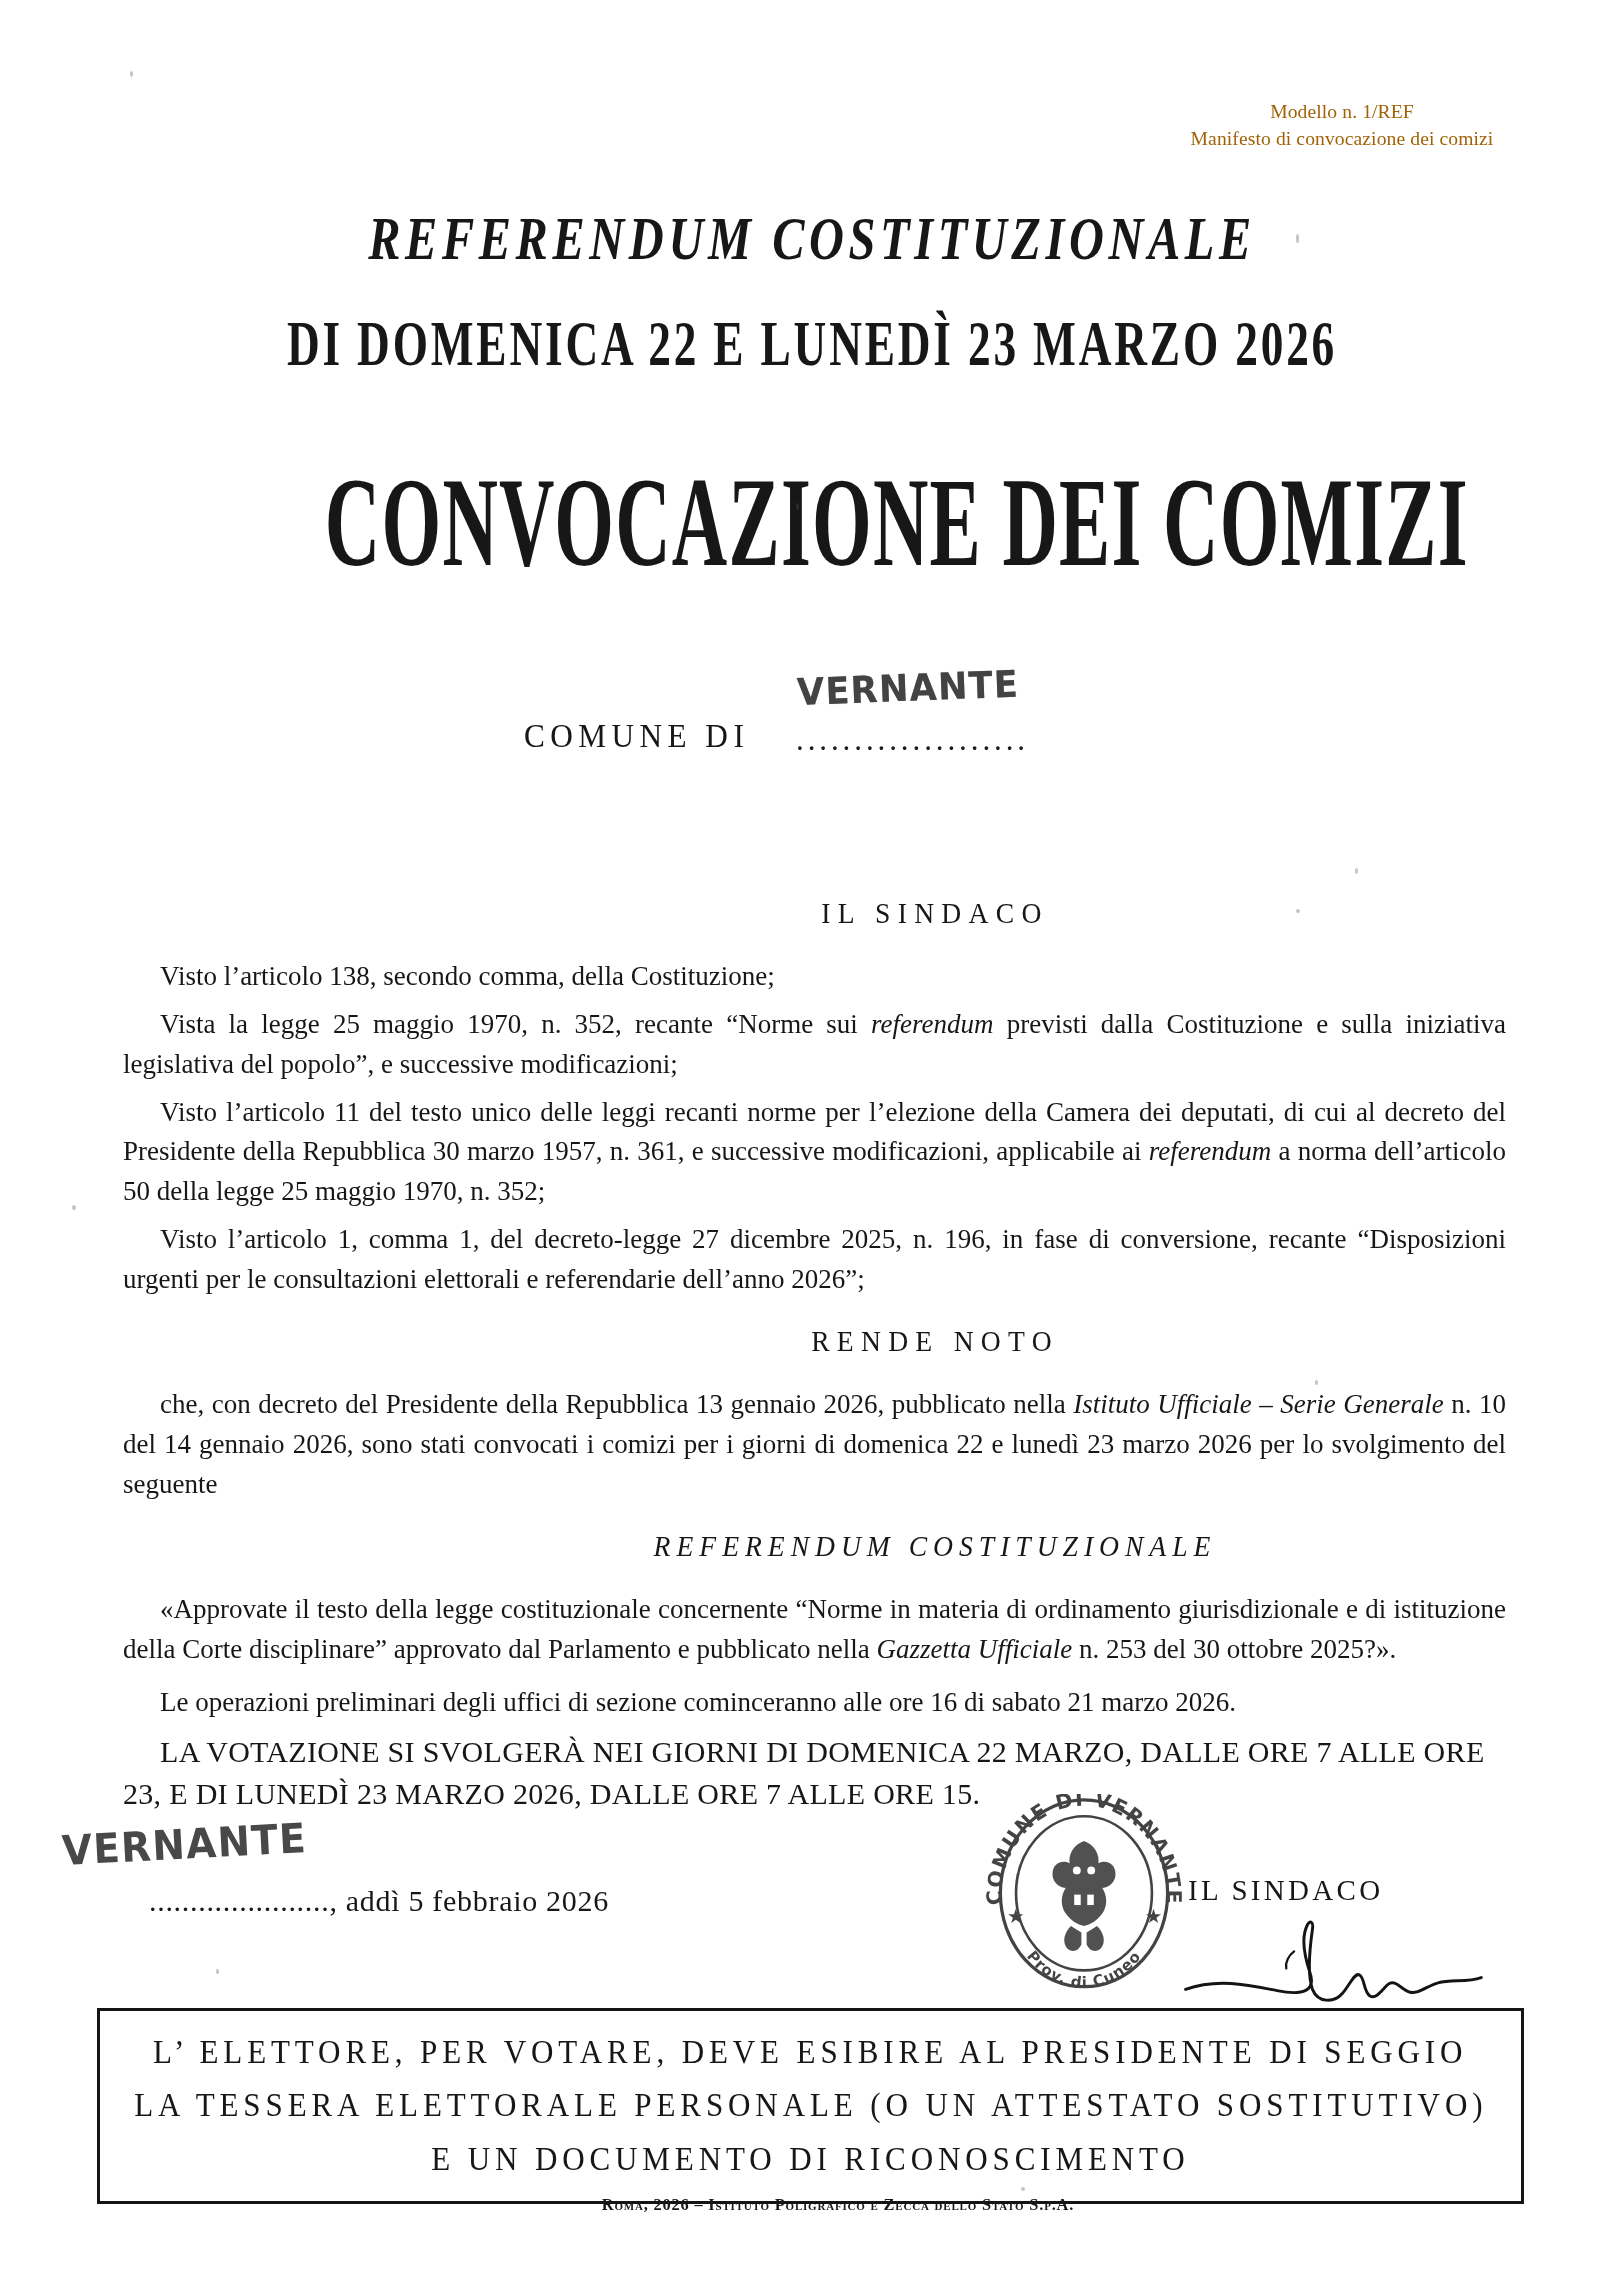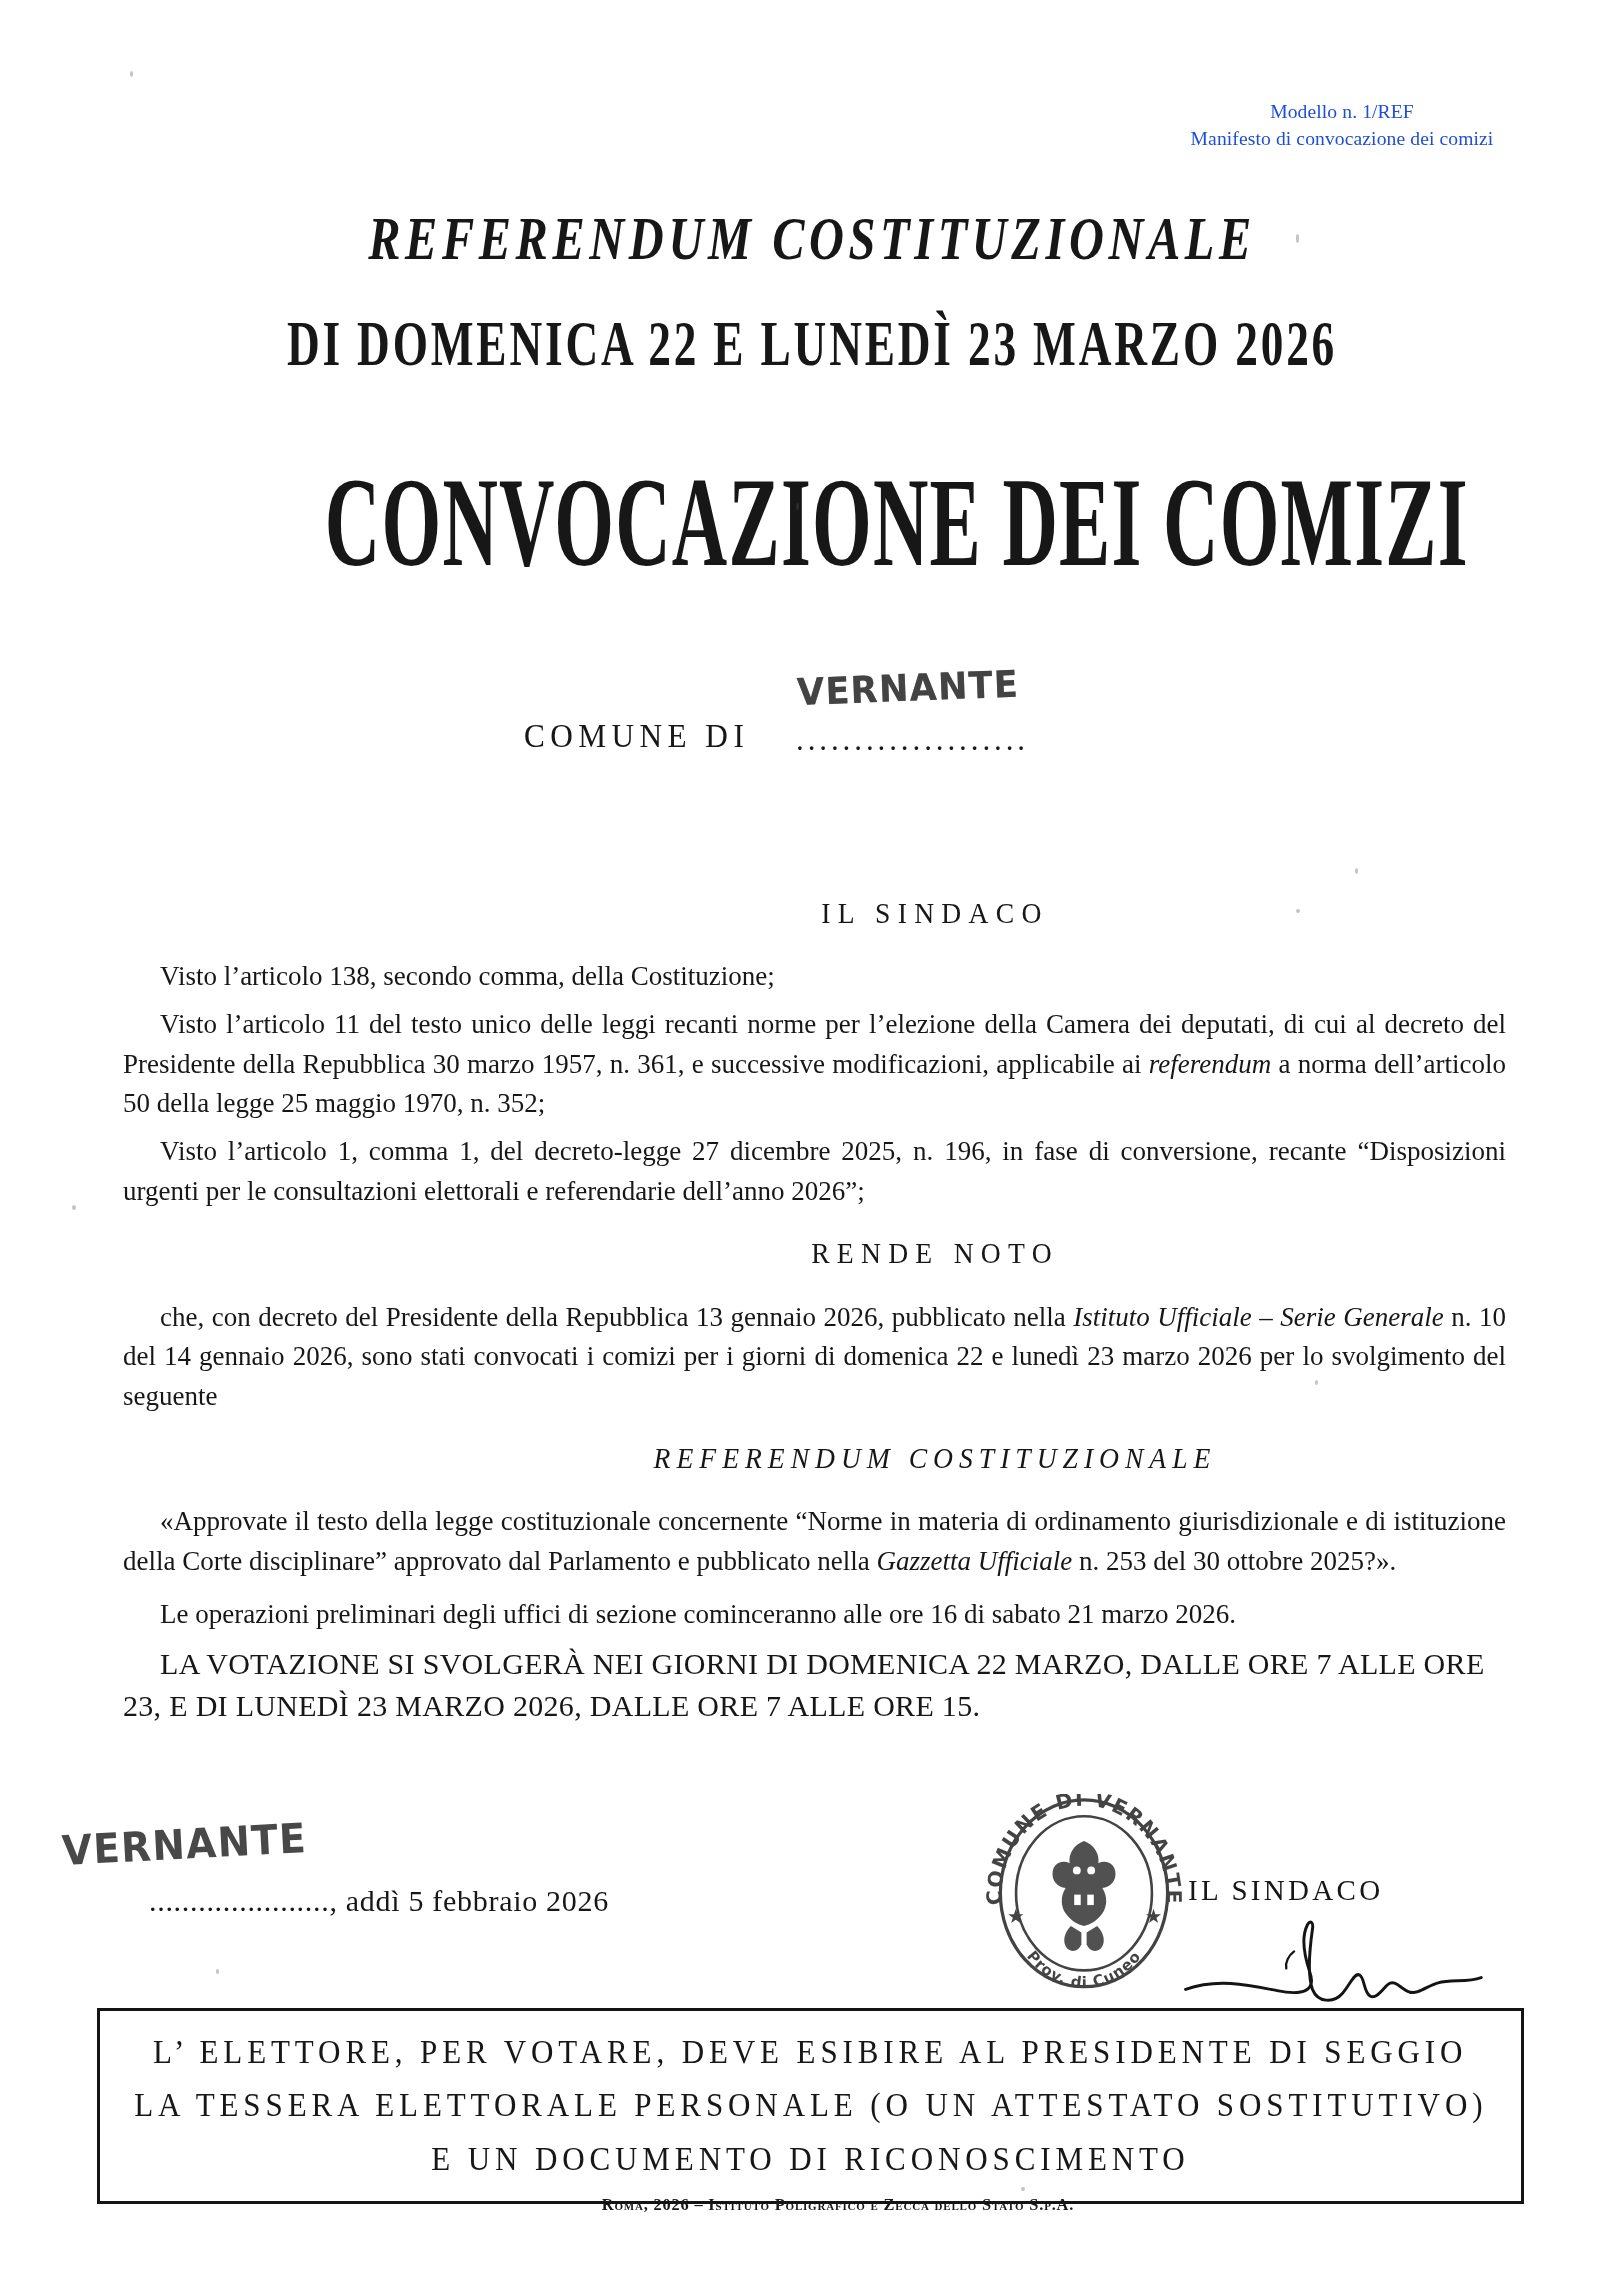--- a/index.html
+++ b/index.html
@@ -5,21 +5,21 @@
   html,body{margin:0;padding:0;background:#fff;}
   body{
     width:1624px;height:2295px;position:relative;overflow:hidden;
     font-family:"Liberation Serif","DejaVu Serif",serif;color:#171717;
   }
   .page{position:absolute;inset:0;}
 
   
   .modello{
     position:absolute;left:1126px;top:98px;width:432px;text-align:center;
-    font-size:19.6px;line-height:1.38;letter-spacing:0.1px;color:#1d4ed8;
+    font-size:19.6px;line-height:1.38;letter-spacing:0.1px;color:#a16207;
   }
 
   
   .t-line1{
     position:absolute;left:0;top:203px;width:1624px;text-align:center;
     font-size:62px;font-style:italic;font-weight:700;letter-spacing:5.9px;
     transform:scaleX(.78);transform-origin:50% 50%;white-space:nowrap;
   }
   .t-line2{
     position:absolute;left:0;top:308px;width:1624px;text-align:center;
@@ -129,20 +129,21 @@
     <span class="comune-dots">....................</span>
     <span class="stamp-text">VERNANTE</span>
   </div>
 
   <div class="body">
 
     <div class="ctr-head sec">IL SINDACO</div>
 
     <p><span>Visto l’articolo 138, secondo comma, della Costituzione;</span></p>
 
+    <p><span>Vista la legge 25 maggio 1970, n. 352, recante “Norme sui </span><i>referendum</i><span> previsti dalla Costituzione e sulla iniziativa legislativa del popolo”, e successive modificazioni;</span></p>
 
     <p><span>Visto l’articolo 11 del testo unico delle leggi recanti norme per l’elezione della Camera dei deputati, di cui al decreto del Presidente della Repubblica 30 marzo 1957, n. 361, e successive modificazioni, applicabile ai </span><i>referendum</i><span> a norma dell’articolo 50 della legge 25 maggio 1970, n. 352;</span></p>
 
     <p><span>Visto l’articolo 1, comma 1, del decreto-legge 27 dicembre 2025, n. 196, in fase di conversione, recante “Disposizioni urgenti per le consultazioni elettorali e referendarie dell’anno 2026”;</span></p>
 
     <div class="ctr-head sec">RENDE NOTO</div>
 
     <p><span>che, con decreto del Presidente della Repubblica 13 gennaio 2026, pubblicato nella </span><i>Istituto Ufficiale – Serie Generale</i><span> n. 10 del 14 gennaio 2026, sono stati convocati i comizi per i giorni di </span><b>domenica 22 e lunedì 23 marzo 2026</b><span> per lo svolgimento del seguente</span></p>
 
     <div class="ctr-head ital sec">REFERENDUM COSTITUZIONALE</div>

